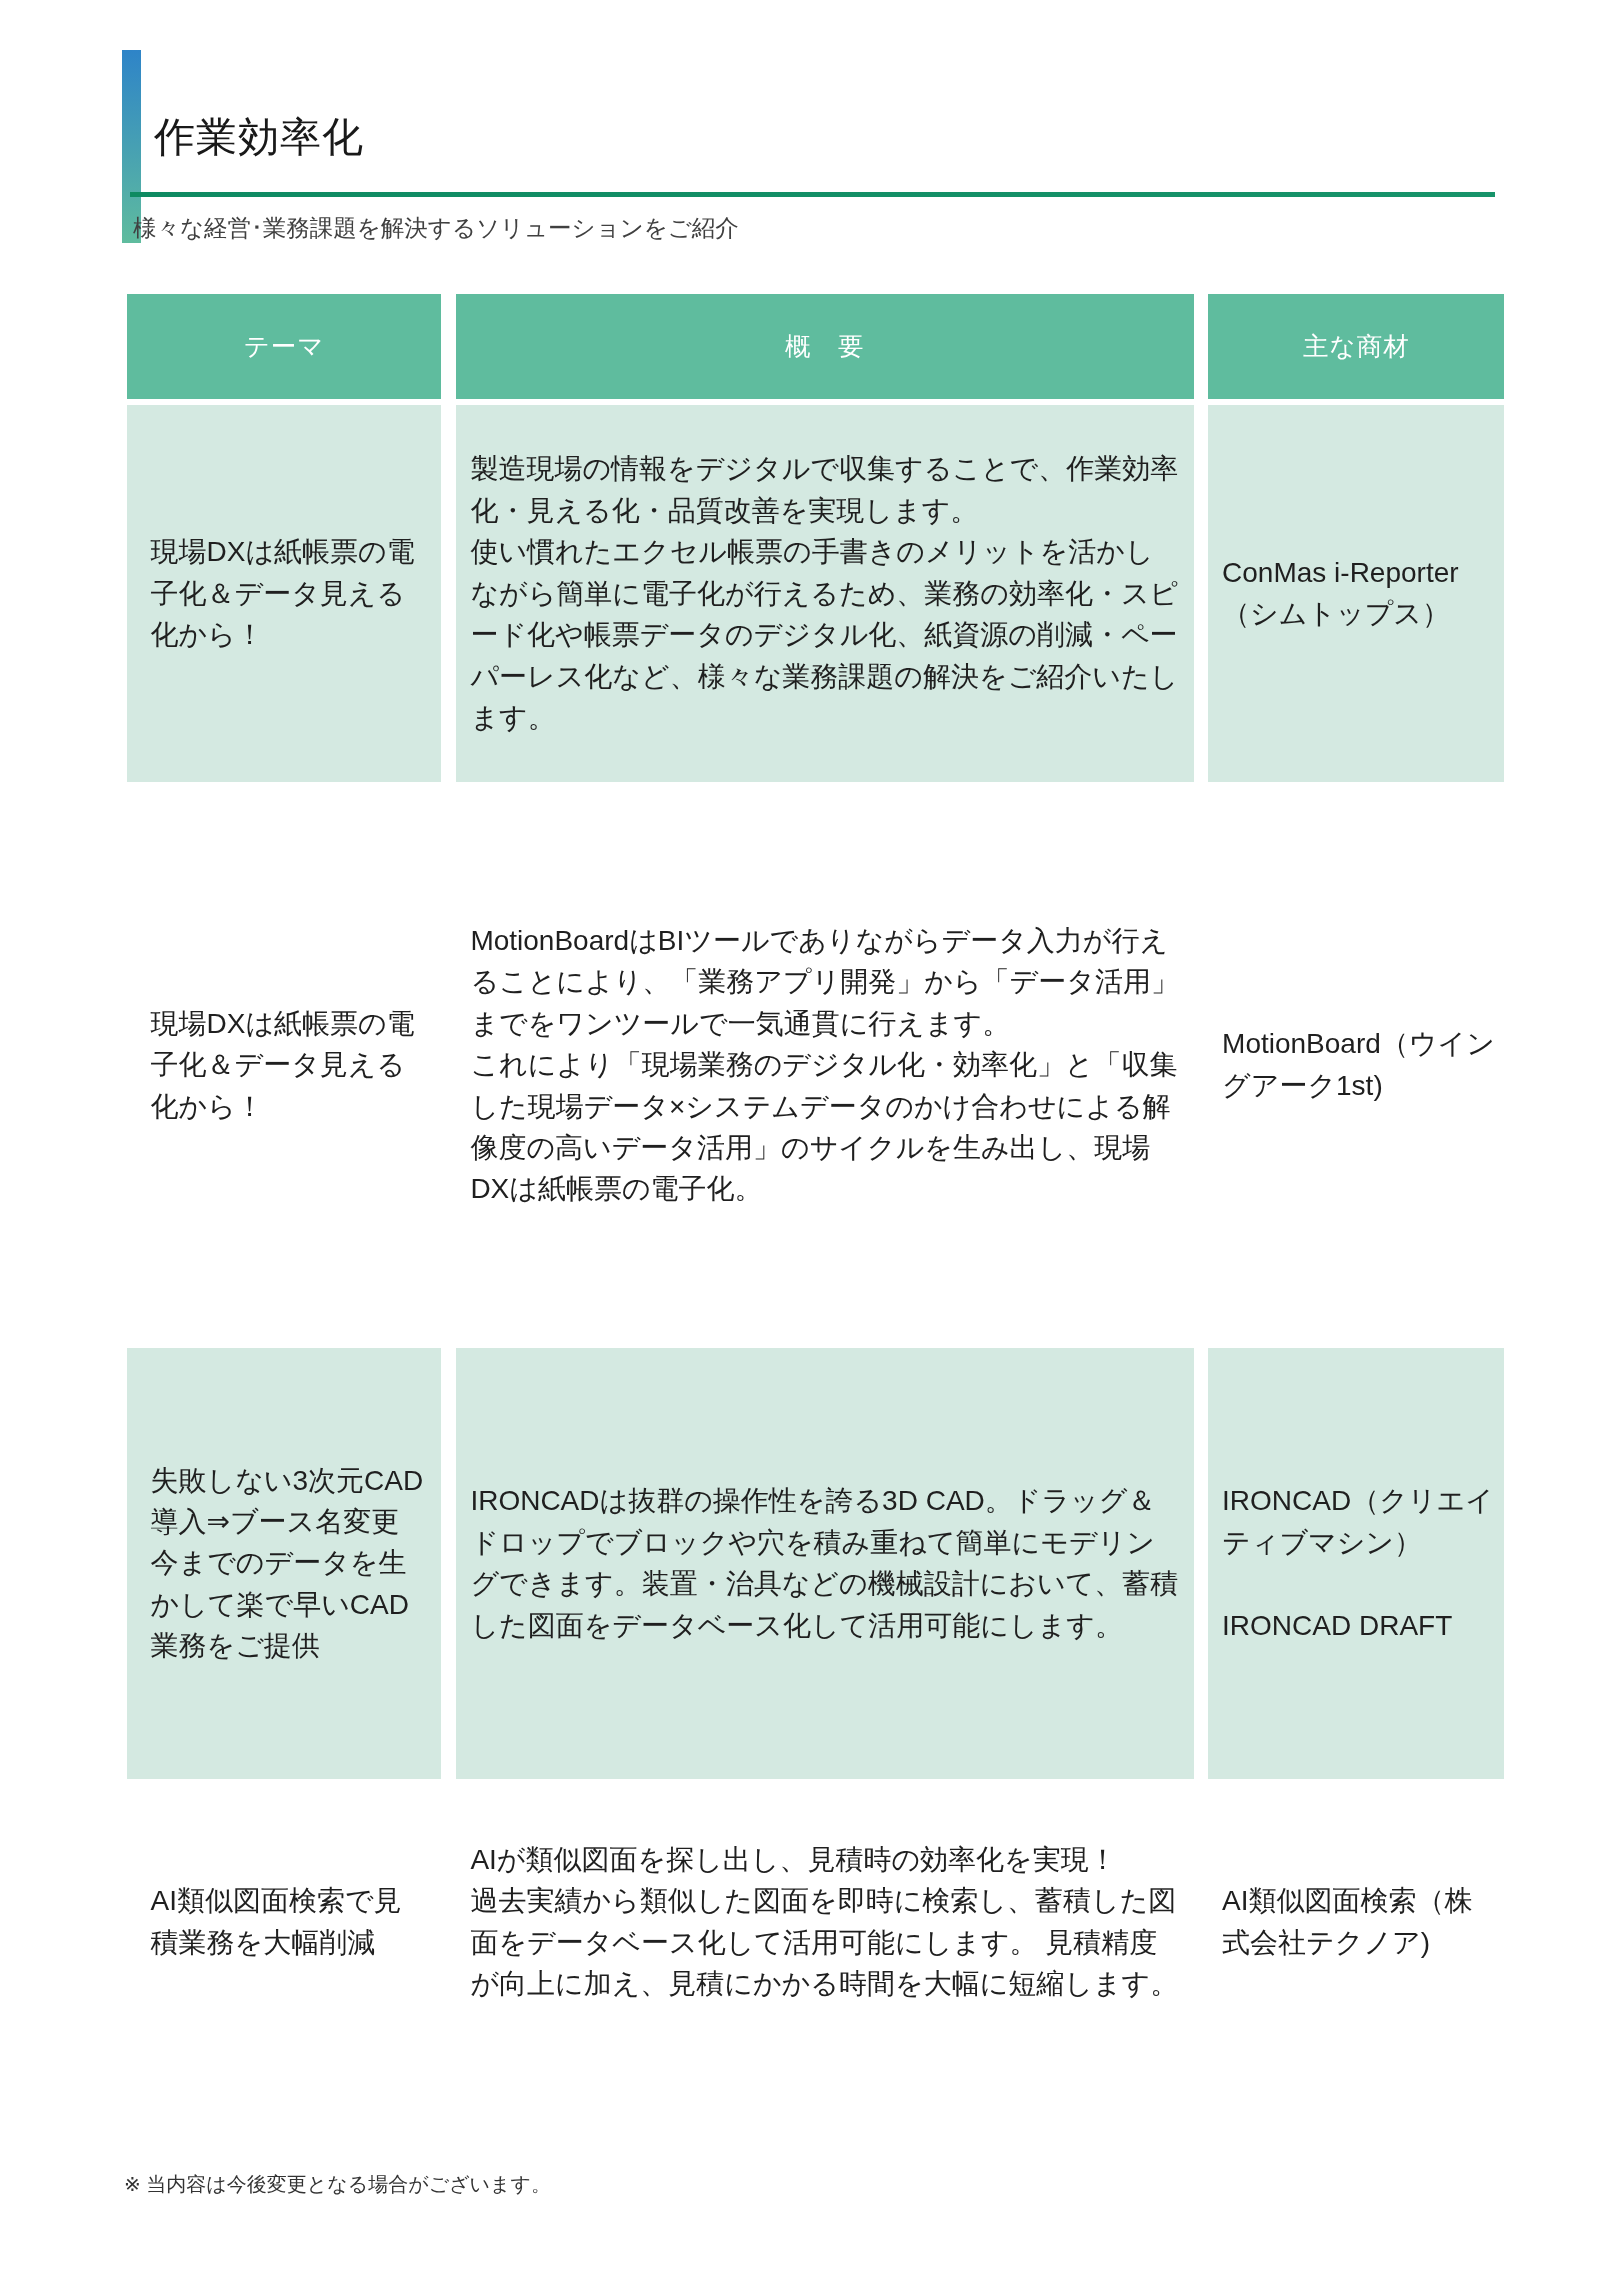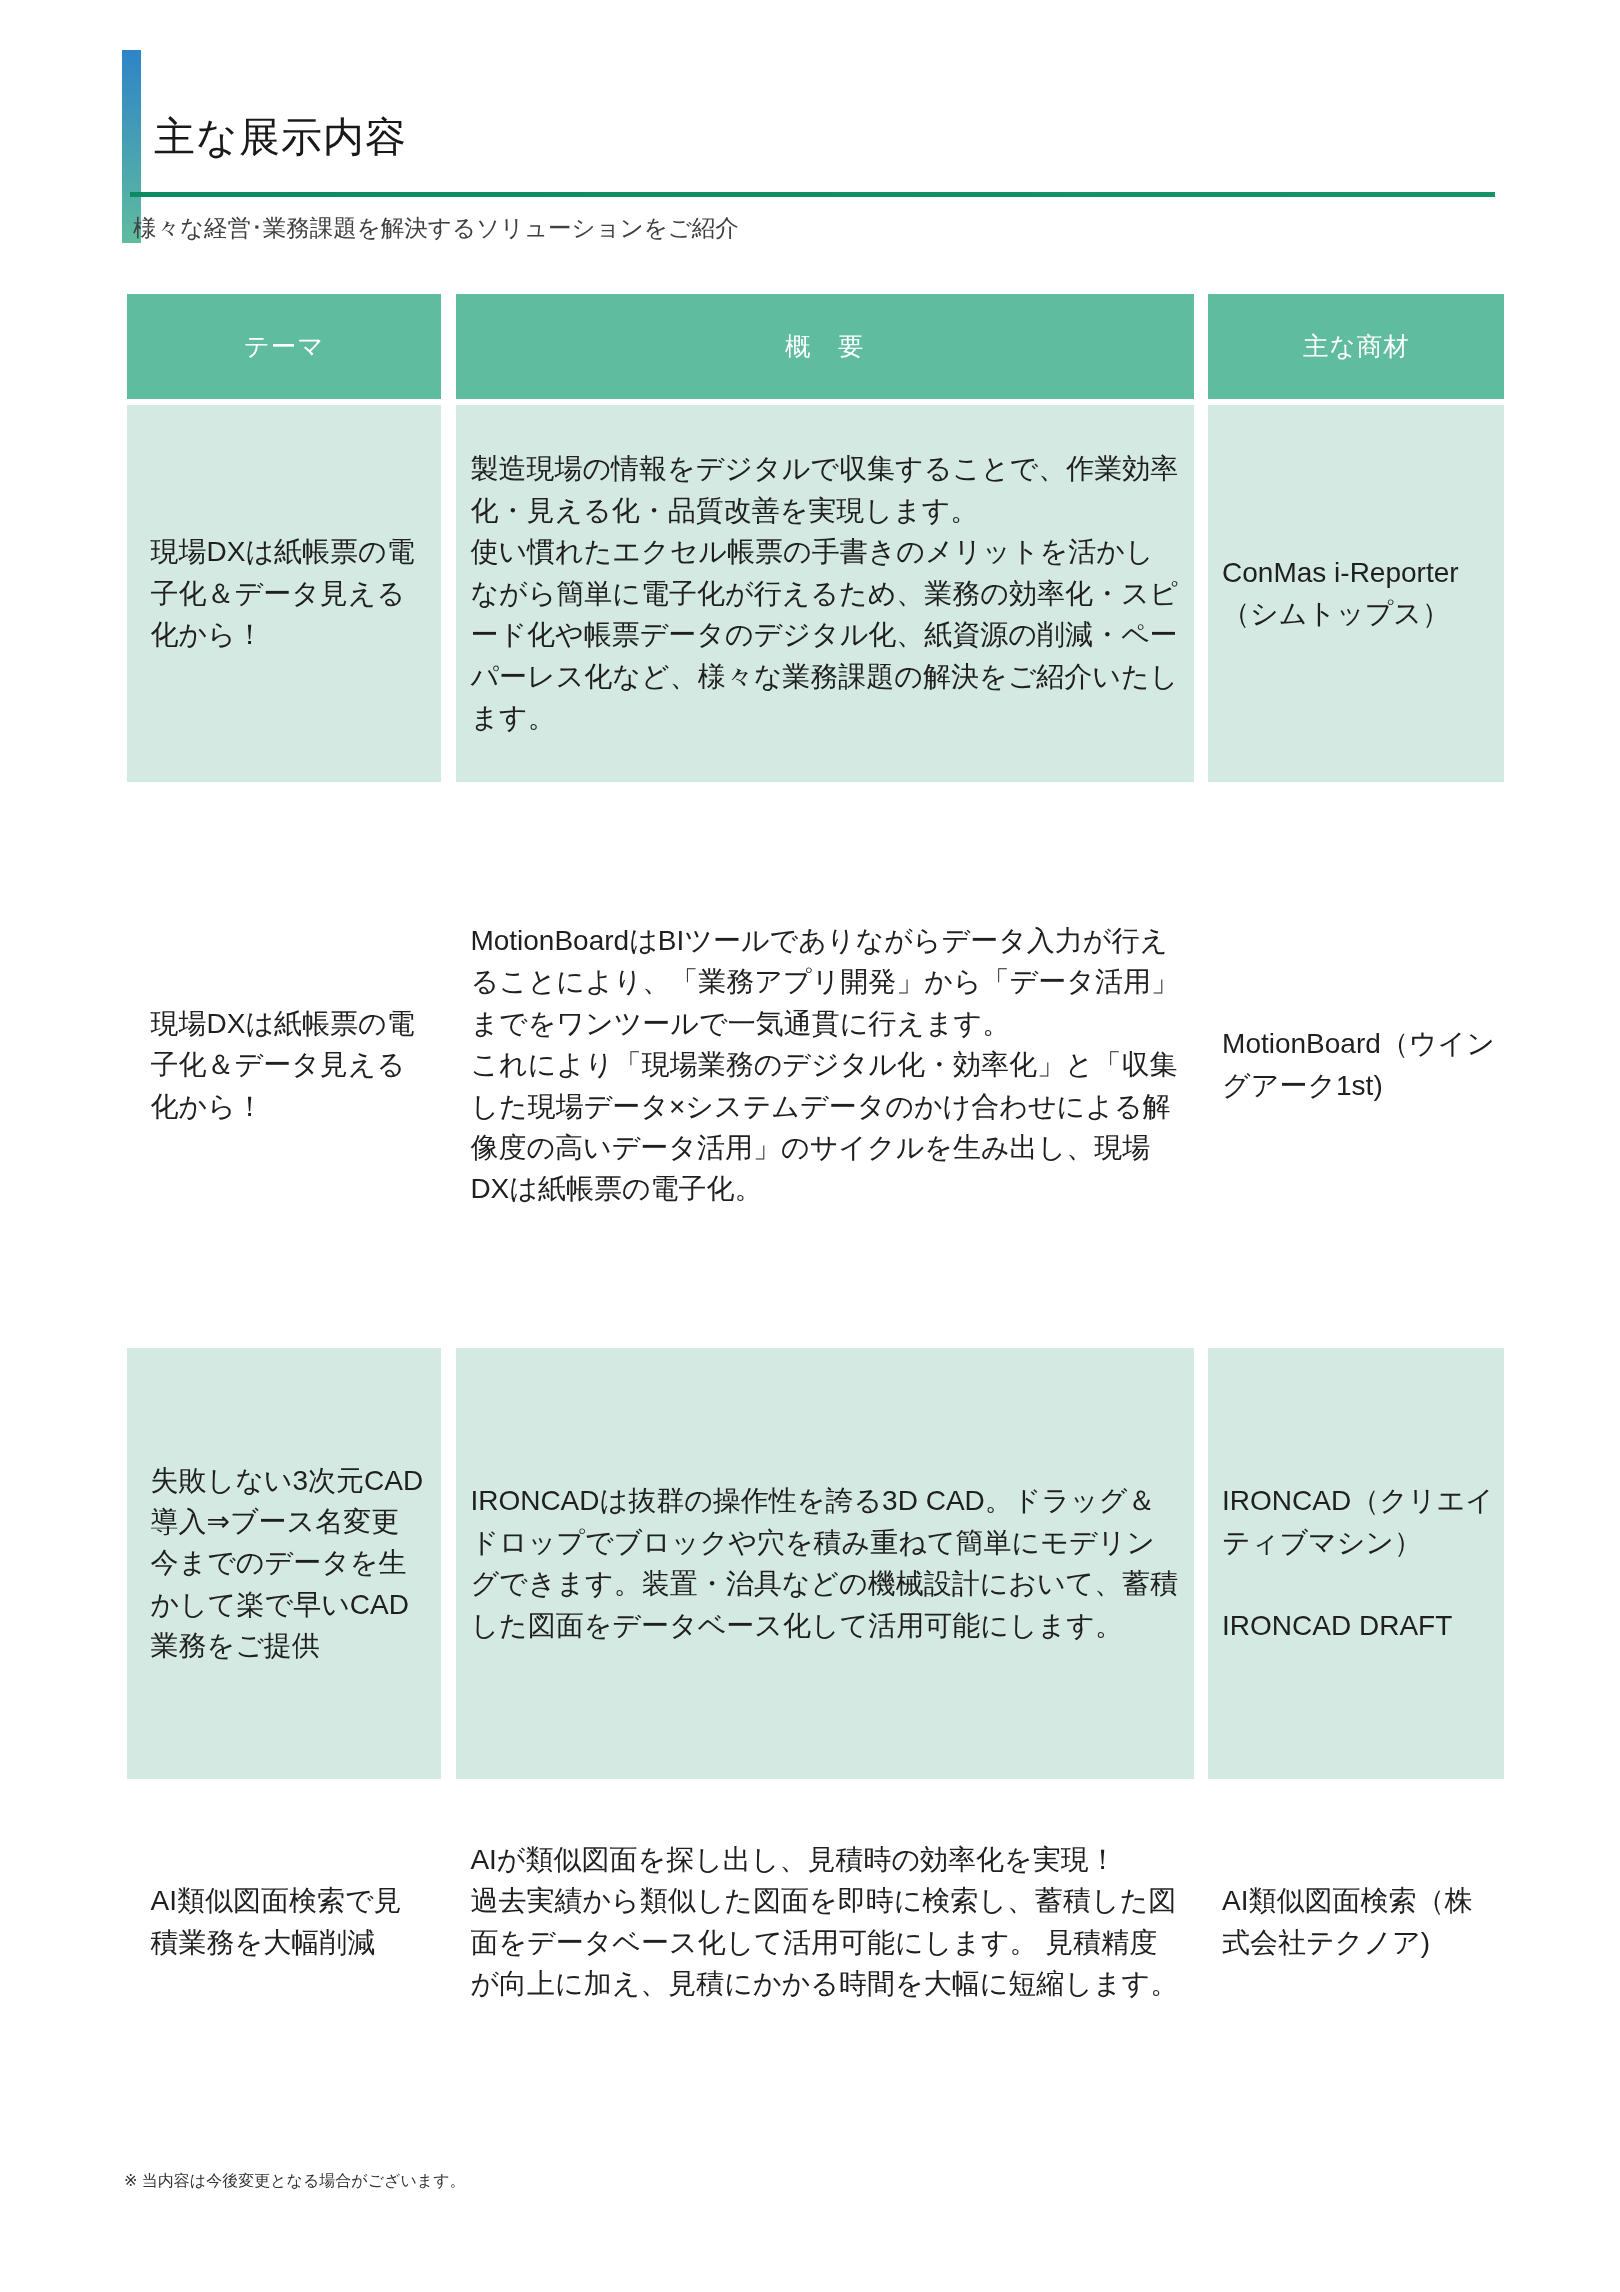--- a/index.html
+++ b/index.html
@@ -47,31 +47,31 @@
     font-size:28px;line-height:1.48;
     white-space:pre-line;
     color:var(--body-text,#1f1f1f);
   }
   .cell.hl{background:var(--row-highlight-bg,#d4e9e1);}
   .cell.theme{padding:9.8px 13.7px 9.8px 23.5px;}
   .cell.overview{padding:9.8px 11.8px 9.8px 14.7px;}
   .cell.products{padding:9.8px 7.8px 9.8px 13.7px;}
   .footnote{
     position:absolute;left:124px;top:2171px;
-    font-size:16px;color:#333333;white-space:nowrap;
+    font-size:20px;color:#333333;white-space:nowrap;
   }
 </style>
 </head>
 <body>
 
 <div class="canvas">
 
   <div class="accent-bar"></div>
 
-  <h1 class="page-title" style="margin:0;">主な展示内容</h1>
+  <h1 class="page-title" style="margin:0;">作業効率化</h1>
 
   <div class="title-underline"></div>
 
   <div class="page-subtitle">様々な経営･業務課題を解決するソリューションをご紹介</div>
 
   <div class="exhibit-table">
 
     <div class="th">テーマ</div>
     <div class="th">概　要</div>
     <div class="th">主な商材</div>

